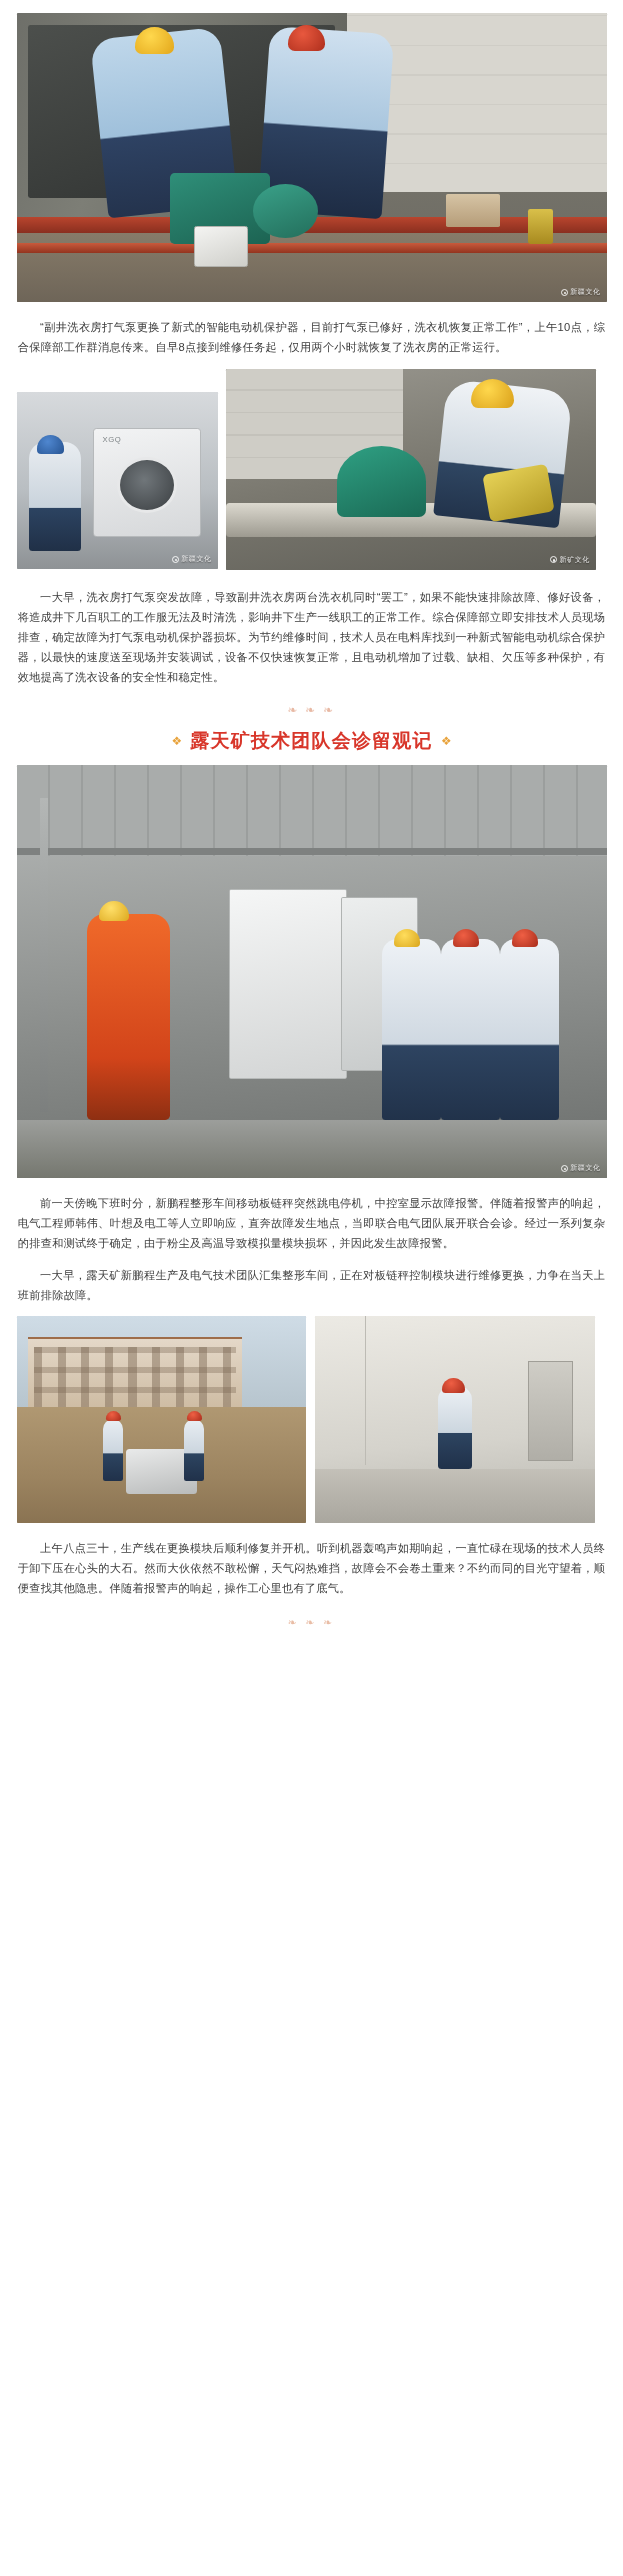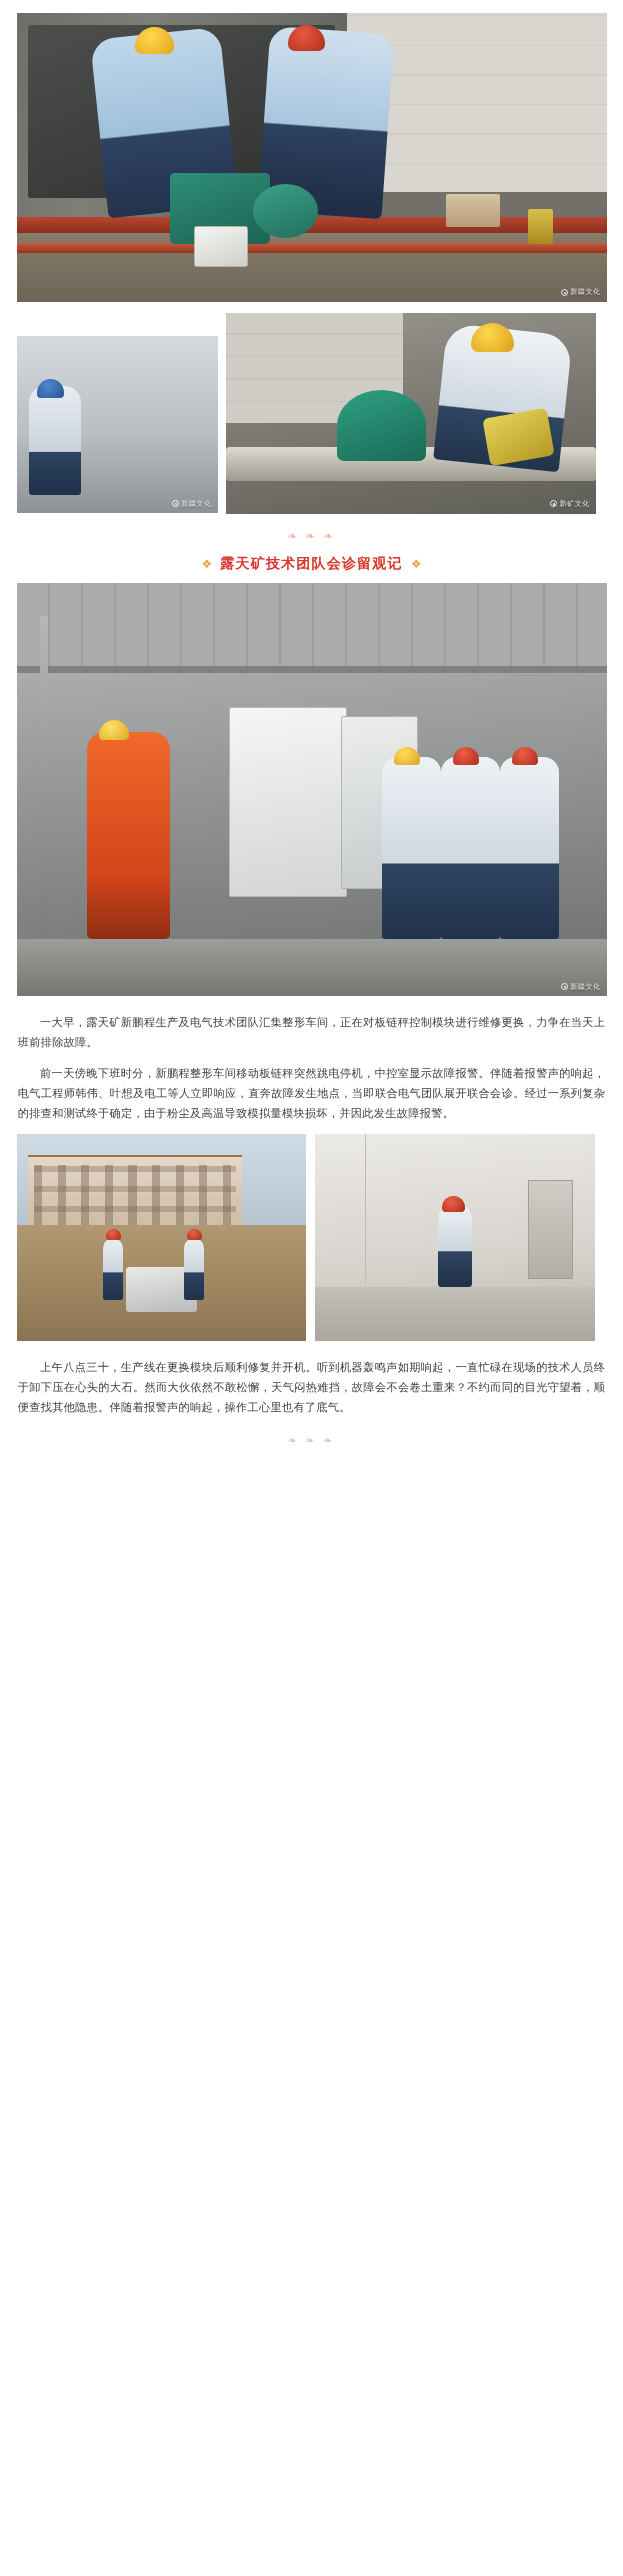--- a/index.html
+++ b/index.html
@@ -249,21 +249,21 @@
 
   
   .headline {
     display: flex;
     align-items: center;
     justify-content: center;
     gap: 8.3px;
     margin: 11.8px 0 0 0;
   }
   .headline .hl-text {
-    font-size: 14px;
+    font-size: 19px;
     font-weight: bold;
     color: #d8362a;
     letter-spacing: 1.2px;
   }
   .headline .hl-orn {
     color: #e8a33c;
     font-size: 11.8px;
   }
 
   
@@ -427,24 +427,31 @@
     <div class="motor"></div>
     <div class="protector"></div>
     <div class="box"></div>
     <div class="barrel"></div>
     <div class="wm">
       <span class="wmdot"></span>
       <span>新疆文化</span>
     </div>
   </div>
 
+  <div style="margin: 15.4px 17.7px 0 17.7px;">
+    <p class="para">“副井洗衣房打气泵更换了新式的智能电动机保护器，目前打气泵已修好，洗衣机恢复正常工作”，上午10点，综合保障部工作群消息传来。自早8点接到维修任务起，仅用两个小时就恢复了洗衣房的正常运行。</p>
+  </div>
 
   <div class="row2">
     <div class="photo p2a">
       <div class="wall"></div>
+      <div class="washer">
+        <div class="label">XGQ</div>
+        <div class="door"></div>
+      </div>
       <div class="worker"></div>
       <div class="helmet"></div>
       <div class="wm">
         <span class="wmdot"></span>
         <span>新疆文化</span>
       </div>
     </div>
 
     <div class="photo p2b">
       <div class="bg"></div>
@@ -454,20 +461,23 @@
       <div class="worker"></div>
       <div class="helmet"></div>
       <div class="item"></div>
       <div class="wm">
         <span class="wmdot"></span>
         <span>新矿文化</span>
       </div>
     </div>
   </div>
 
+  <div style="margin: 17.7px 17.7px 0 17.7px;">
+    <p class="para">一大早，洗衣房打气泵突发故障，导致副井洗衣房两台洗衣机同时“罢工”，如果不能快速排除故障、修好设备，将造成井下几百职工的工作服无法及时清洗，影响井下生产一线职工的正常工作。综合保障部立即安排技术人员现场排查，确定故障为打气泵电动机保护器损坏。为节约维修时间，技术人员在电料库找到一种新式智能电动机综合保护器，以最快的速度送至现场并安装调试，设备不仅快速恢复正常，且电动机增加了过载、缺相、欠压等多种保护，有效地提高了洗衣设备的安全性和稳定性。</p>
+  </div>
 
   <div class="ornament">❧ ❧ ❧</div>
 
 
   <div class="headline">
     <span class="hl-orn">❖</span>
     <span class="hl-text">露天矿技术团队会诊留观记</span>
     <span class="hl-orn">❖</span>
   </div>
 
@@ -488,22 +498,22 @@
     <div class="w3"></div>
     <div class="h3"></div>
     <div class="floor"></div>
     <div class="wm">
       <span class="wmdot"></span>
       <span>新疆文化</span>
     </div>
   </div>
 
   <div style="margin: 15.4px 17.7px 0 17.7px;">
+    <p class="para">前一天傍晚下班时分，新鹏程整形车间移动板链秤突然跳电停机，中控室显示故障报警。伴随着报警声的响起，电气工程师韩伟、叶想及电工等人立即响应，直奔故障发生地点，当即联合电气团队展开联合会诊。经过一系列复杂的排查和测试终于确定，由于粉尘及高温导致模拟量模块损坏，并因此发生故障报警。</p>
     <p class="para">一大早，露天矿新鹏程生产及电气技术团队汇集整形车间，正在对板链秤控制模块进行维修更换，力争在当天上班前排除故障。</p>
-    <p class="para">前一天傍晚下班时分，新鹏程整形车间移动板链秤突然跳电停机，中控室显示故障报警。伴随着报警声的响起，电气工程师韩伟、叶想及电工等人立即响应，直奔故障发生地点，当即联合电气团队展开联合会诊。经过一系列复杂的排查和测试终于确定，由于粉尘及高温导致模拟量模块损坏，并因此发生故障报警。</p>
   </div>
 
   <div class="row4">
     <div class="photo p4a">
       <div class="sky"></div>
       <div class="building">
         <div class="wins"></div>
       </div>
       <div class="ground"></div>
       <div class="cart"></div>

